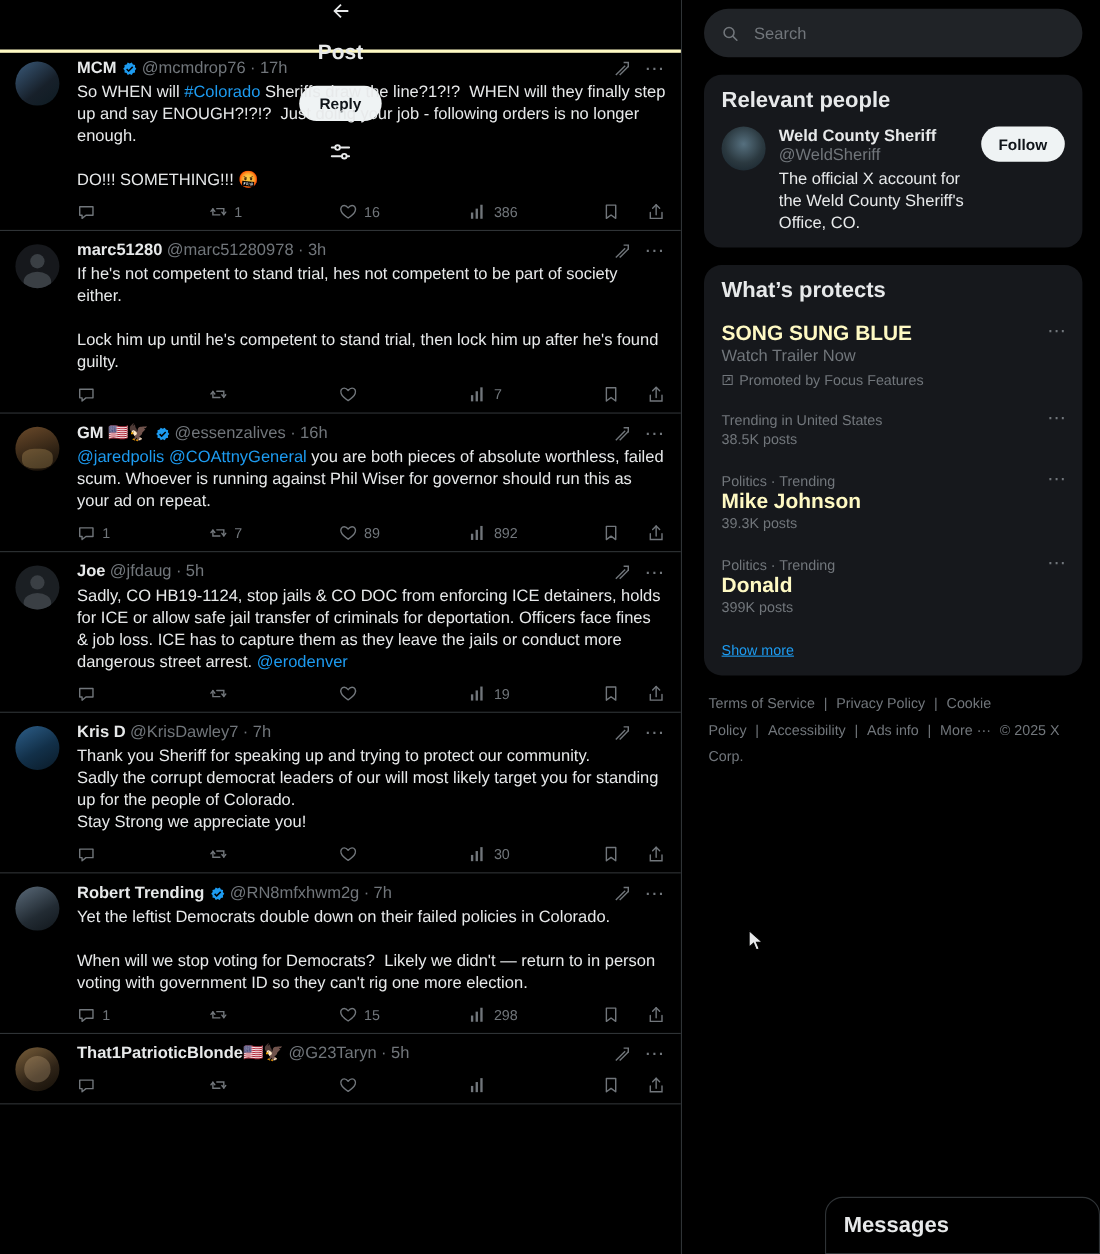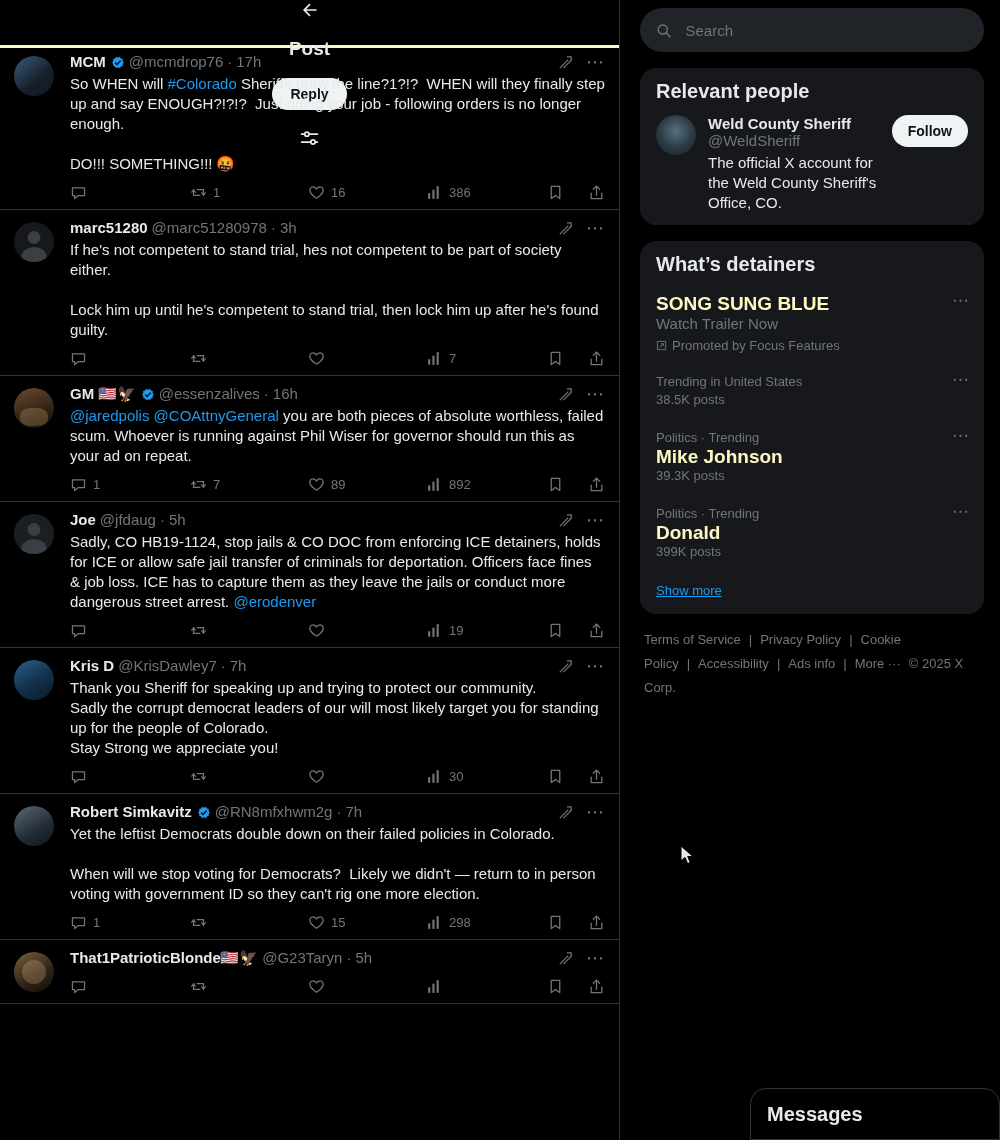--- a/index.html
+++ b/index.html
@@ -651,21 +651,21 @@
               </div>
             </div>
           </div>
         </div>
         <div class="tweet">
           <div class="avatar-col">
             <div class="avatar img-f"></div>
           </div>
           <div class="body-col">
             <div class="namerow">
-              <span class="dname">Robert Simkavitz</span>
+              <span class="dname">Robert Trending</span>
               <span class="verified">
                 <svg width="15" height="15" viewBox="0 0 22 22" fill="#1d9bf0">
                   <path d="M20.4 11l-1.9-2.2.3-2.9-2.9-.7-1.5-2.5L11.6 4 9 2.7 7.5 5.2l-2.9.7.3 2.9L3 11l1.9 2.2-.3 2.9 2.9.7L9 19.3 11.6 18l2.8 1.3 1.5-2.5 2.9-.7-.3-2.9L20.4 11zm-10.2 4.3l-3.4-3.4 1.4-1.4 2 2 4.7-4.7 1.4 1.4-6.1 6.1z"></path>
                 </svg>
               </span>
               <span class="handle">@RN8mfxhwm2g</span>
               <span class="dot">·</span>
               <span class="time">7h</span>
               <span class="spacer"></span>
               <span class="icon-btn grok-btn">
@@ -830,21 +830,21 @@
         <div class="person-main">
           <div class="person-name">Weld County Sheriff</div>
           <div class="person-handle">@WeldSheriff</div>
           <div class="person-bio">The official X account for the Weld County Sheriff's Office, CO.</div>
         </div>
         <button class="follow-btn">Follow</button>
       </div>
     </div>
 
     <div class="card">
-      <div class="card-title">What’s detainers</div>
+      <div class="card-title">What’s protects</div>
       <div id="trends">
           <div class="trend">
             <div class="tname">SONG SUNG BLUE</div>
             <div class="sub2">Watch Trailer Now</div>
             <div class="promo">
               <svg width="11" height="11" viewBox="0 0 24 24" fill="currentColor">
                 <path d="M3 3h18v18H3z" fill="none" stroke="currentColor" stroke-width="2"></path>
                 <path d="M8 16l8-8M11 8h5v5" stroke="currentColor" stroke-width="2" fill="none"></path>
               </svg>
               <span>Promoted by Focus Features</span>

